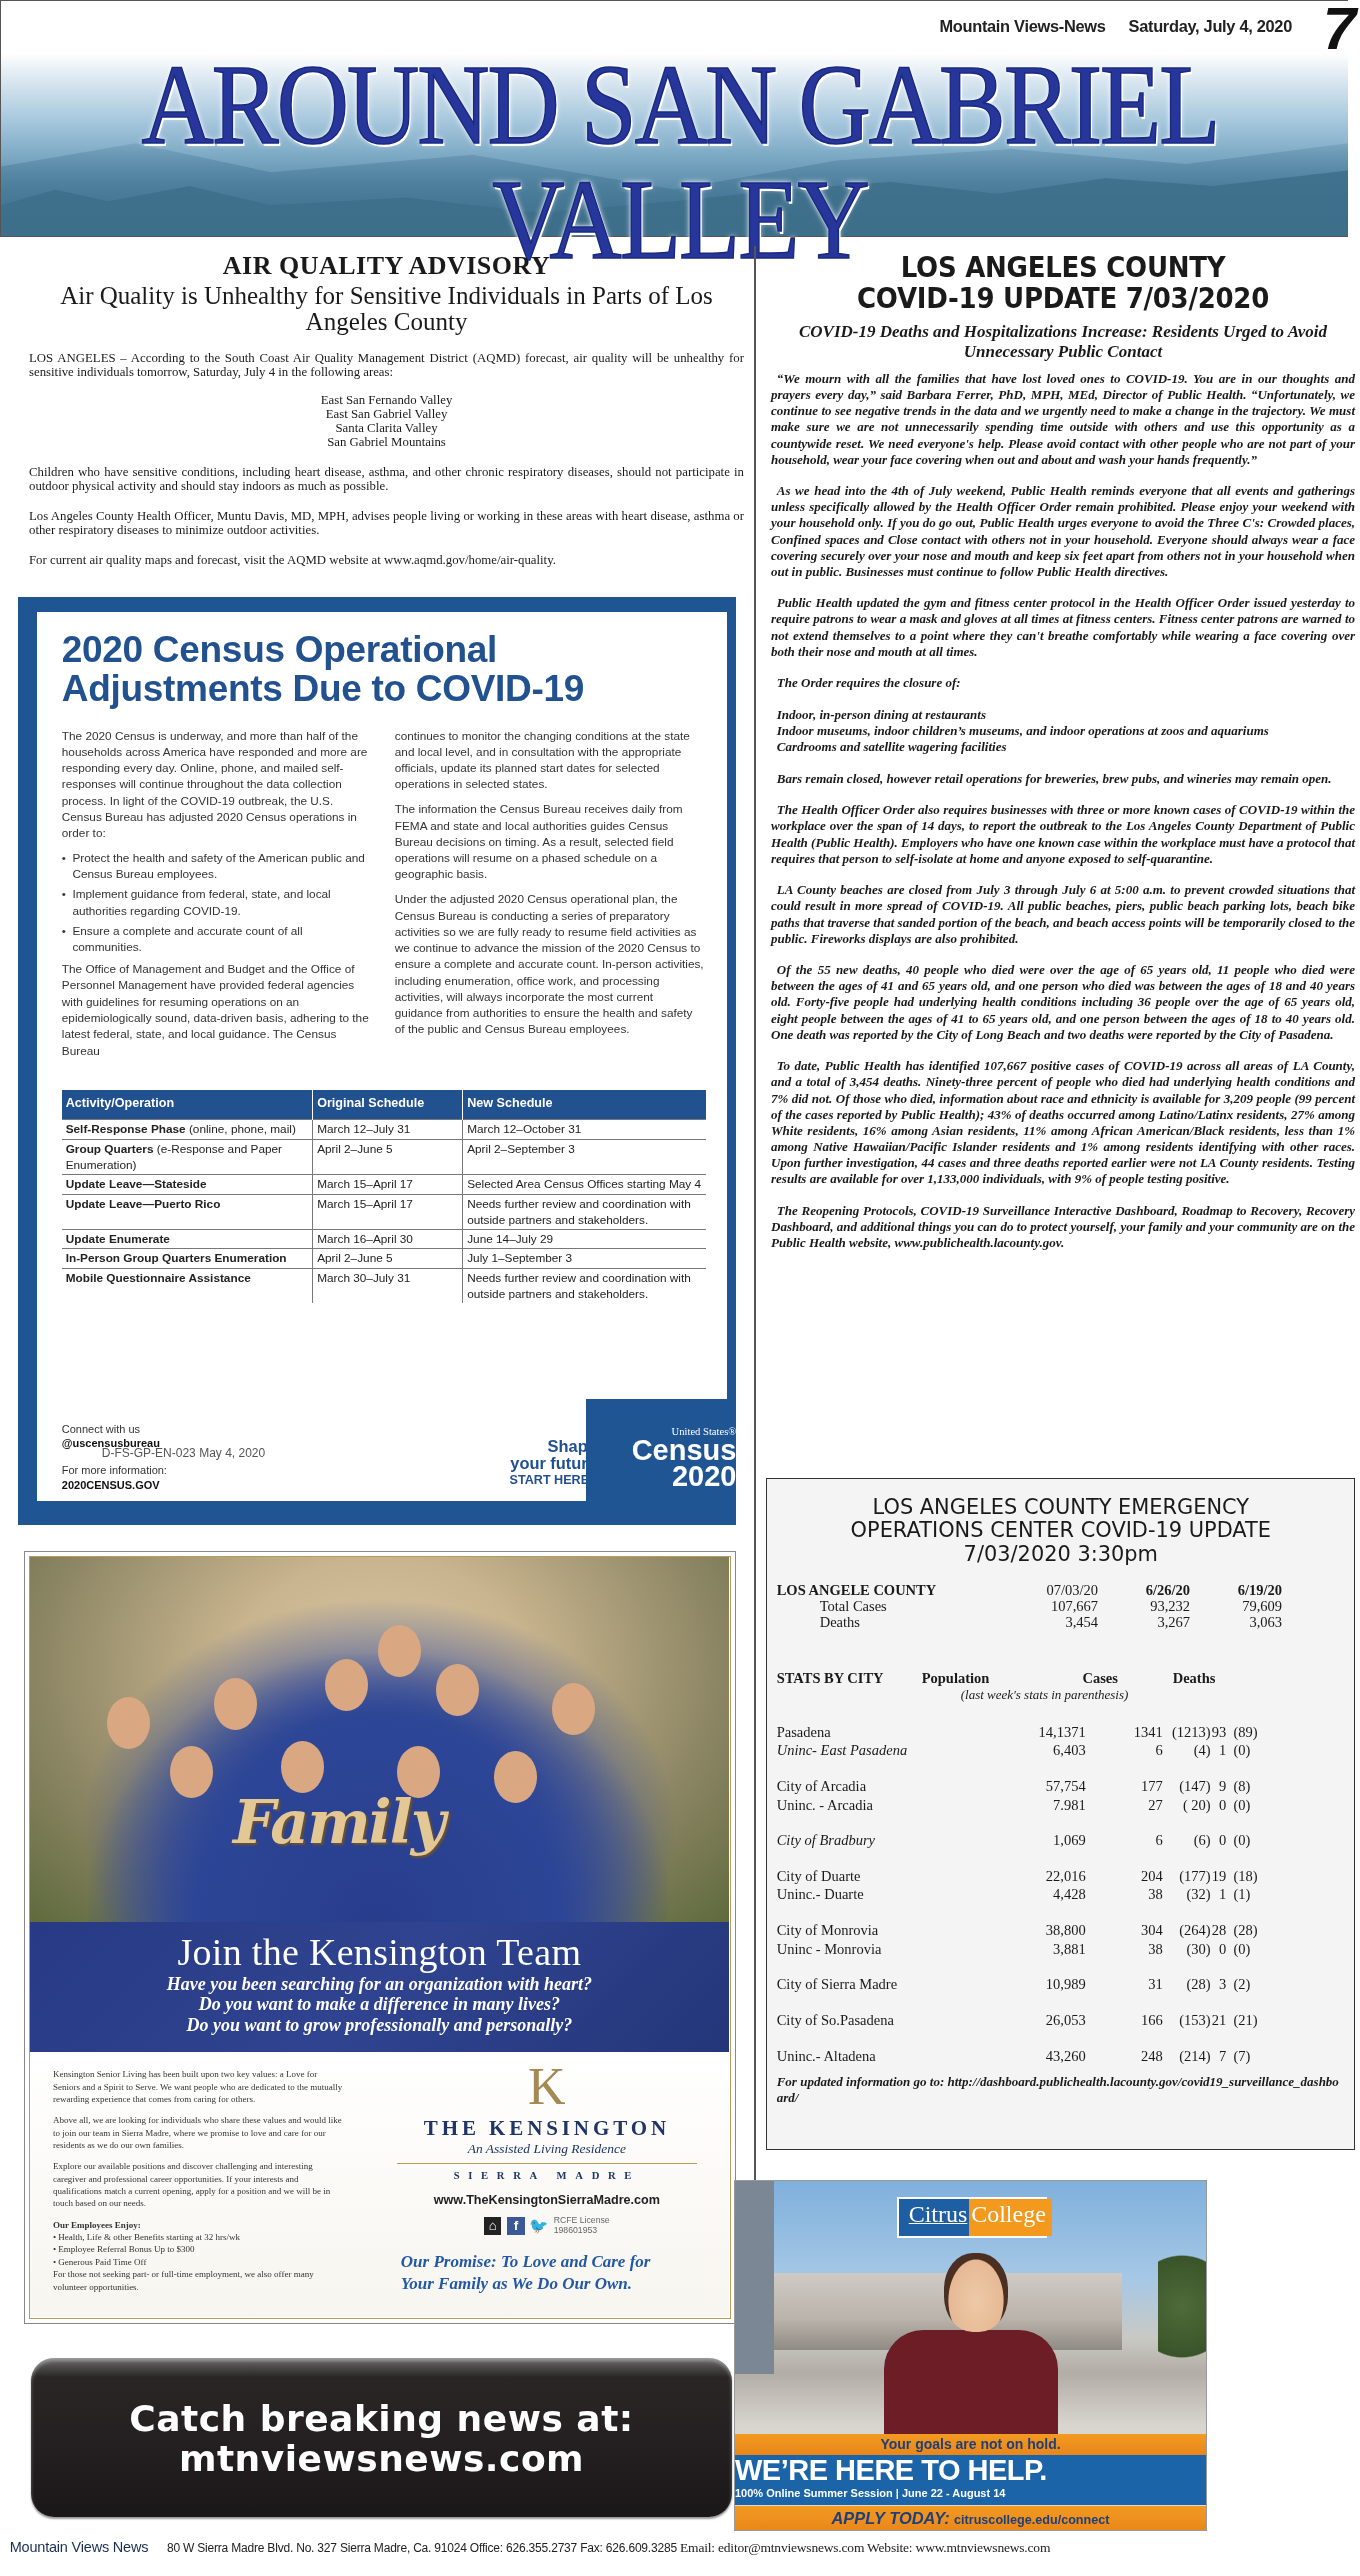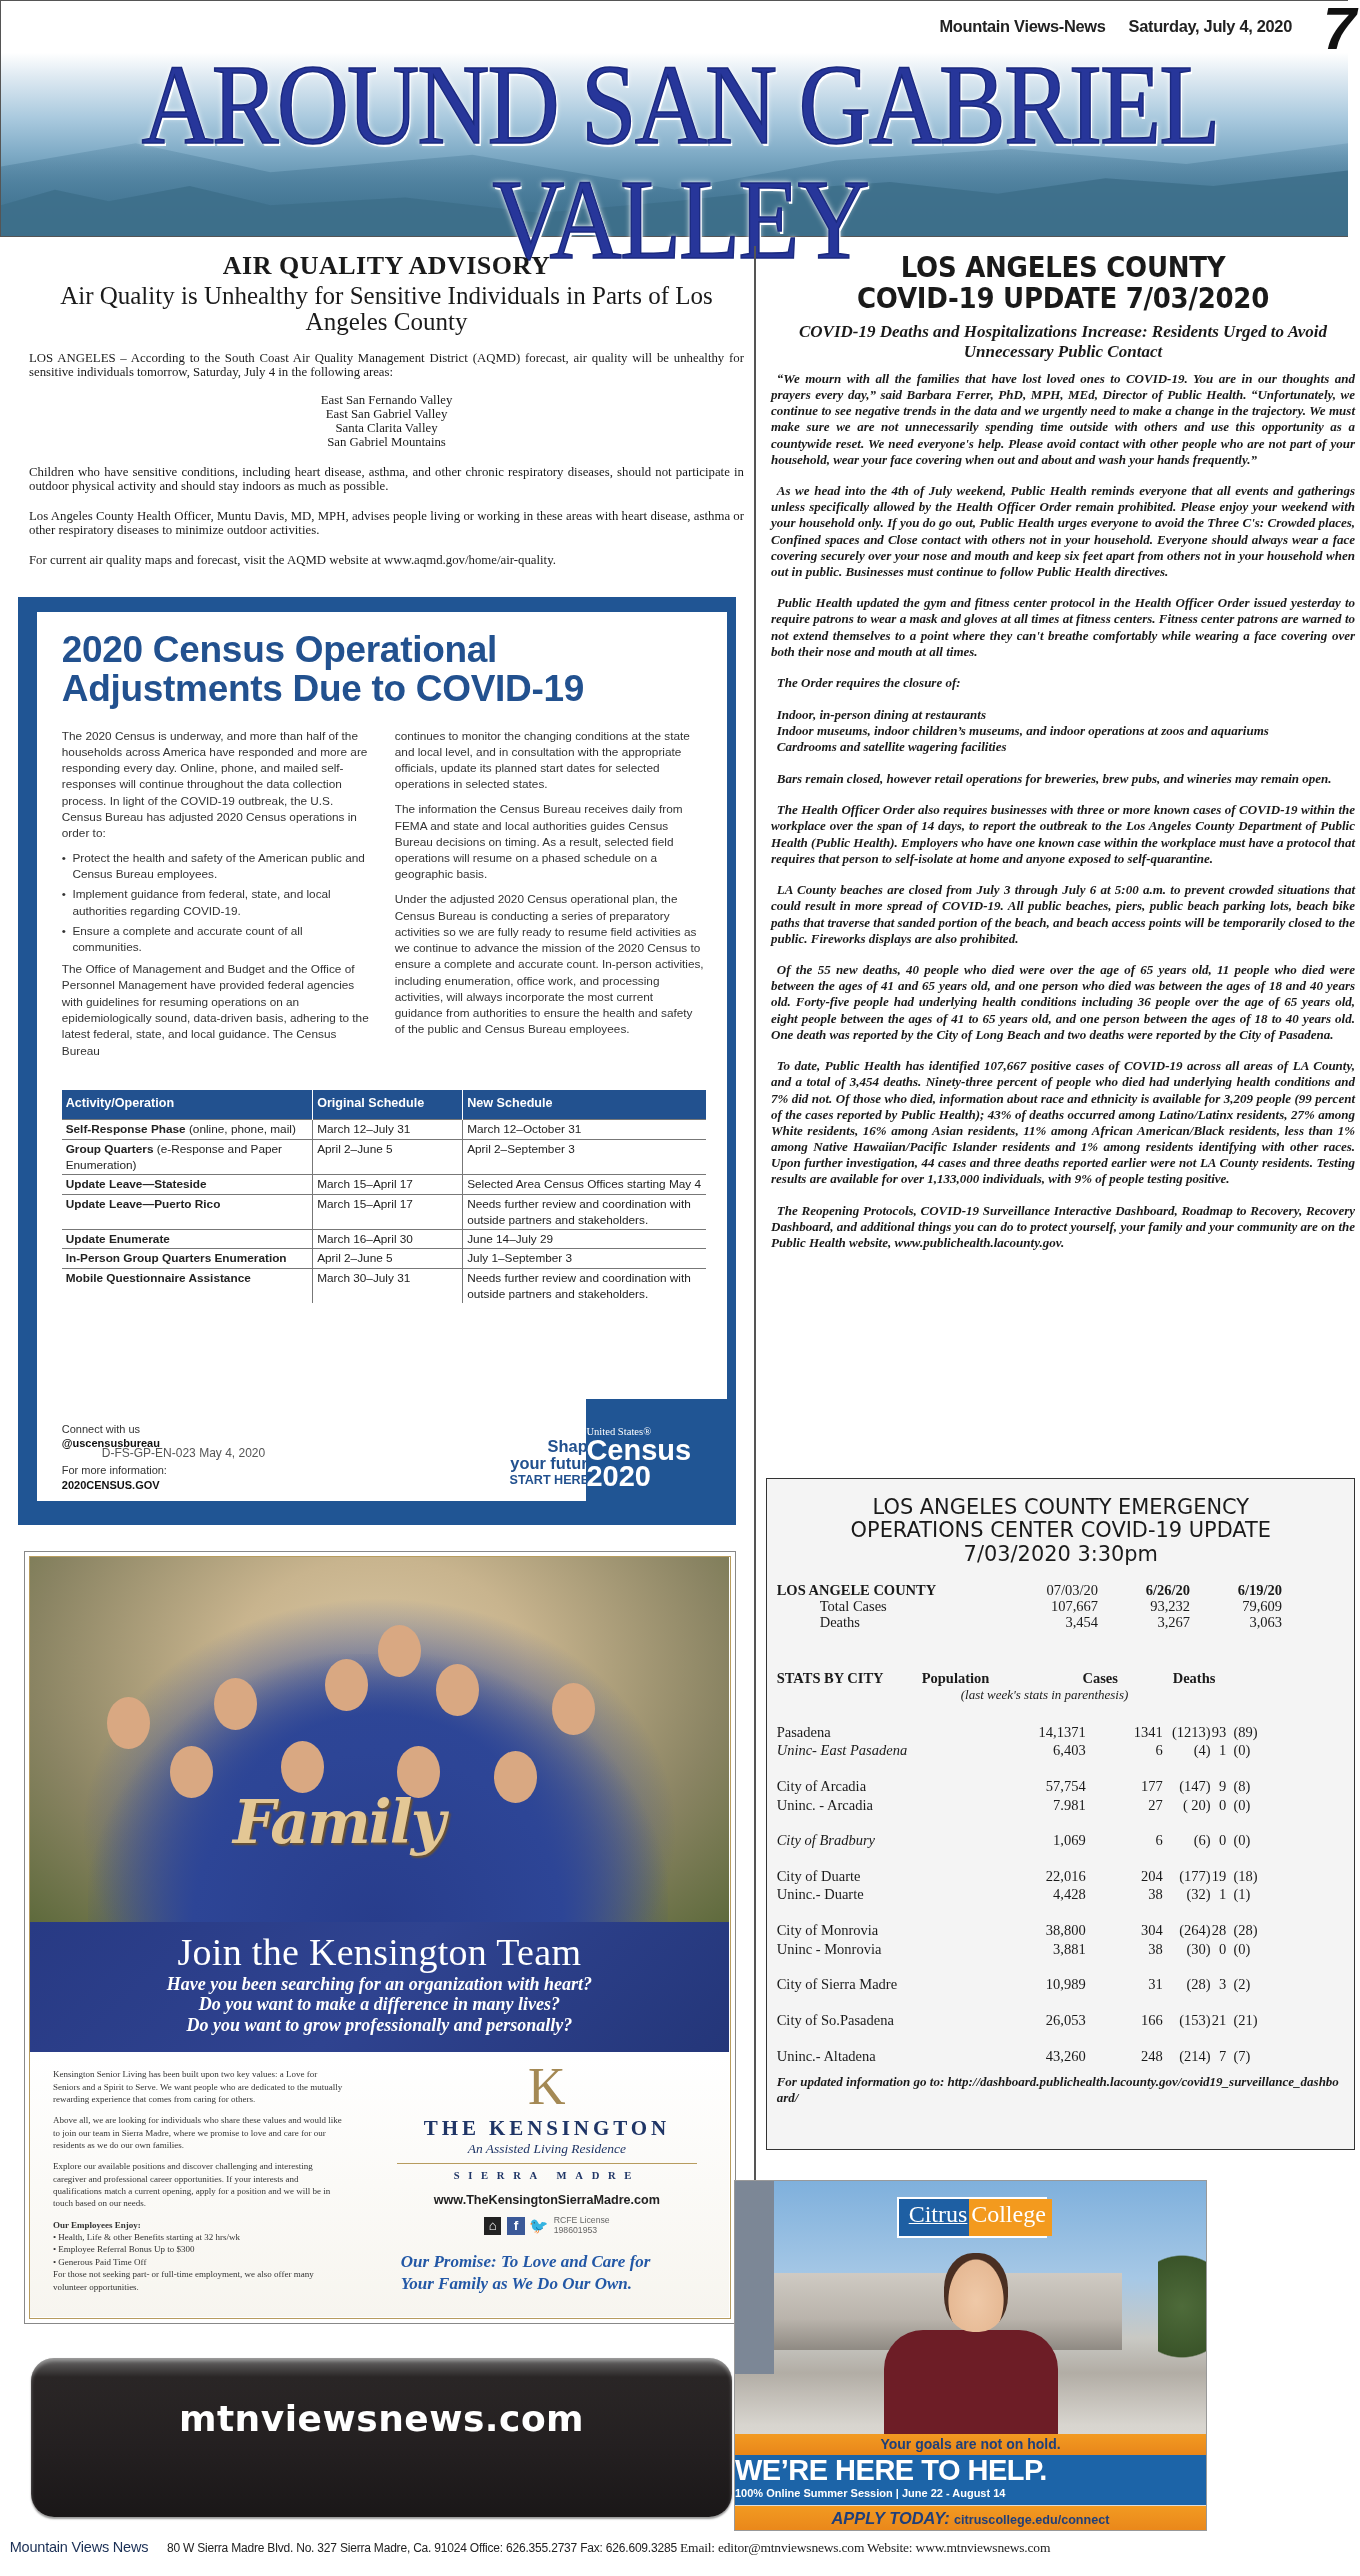--- a/index.html
+++ b/index.html
@@ -40,21 +40,21 @@
   #census th { background: #22518f; color: #fff; text-align: left; font-weight: bold; padding: 5.8px 3.9px 6.8px 3.9px; border-left: 1px solid #fff; font-size: 12.6px; }
   #census th:first-child { border-left: none; }
   #census td { padding: 1px 3.9px; vertical-align: top; border-top: 1.4px solid #777; border-left: 1px solid #777; }
   #census td:first-child { border-left: none; }
   #census td b { font-weight: bold; }
   #census .connect { position:absolute; left: 25px; top: 810px; font-family: "Liberation Sans", sans-serif; font-size: 11px; color: #333; line-height: 1.35; }
   #census .connect b { color: #111; }
   #census .docid { position:absolute; left: 25px; top: 834px; font-family: "Liberation Sans", sans-serif; font-size: 12px; color: #555; padding-left: 40px; }
   #census .shape { position:absolute; left: 454px; top: 826px; width: 106px; text-align: right; font-family: "Liberation Sans", sans-serif; font-weight: bold; color: #22518f; font-size: 16.4px; line-height: 1.05; }
   #census .shape .start { font-size: 12.6px; display:block; margin-top: 1.9px; }
-  #census .logo { position:absolute; left: 568px; top: 802px; width: 150px; height: 126px; background:#205594; color:#fff; text-align: left; font-family: "Liberation Sans", sans-serif; }
+  #census .logo { position:absolute; left: 568px; top: 802px; width: 150px; height: 126px; background:#205594; color:#fff; text-align: right; font-family: "Liberation Sans", sans-serif; }
   #census .logo .us { font-family: "Liberation Serif", serif; font-size: 10.6px; margin-top: 27px; }
   #census .logo .cs { font-weight: bold; font-size: 29px; line-height: .9; }
 
   
   #kens { left: 24px; top: 1551px; width: 712px; height: 773px; border: 1px solid #888; background: #fff; }
   #kens .frame { position:absolute; left: 3.9px; top: 3.9px; width: 702px; height: 763px; border: 1.9px solid #b79c5e; }
   #kens .photo { position:absolute; left: 0; top: 0; width: 699px; height: 365px;
     background: radial-gradient(ellipse at 50% 75%, #2a3f8e 0%, #2e4797 30%, rgba(60,80,160,.0) 60%),
                 radial-gradient(ellipse at 50% 30%, #d9c6a2 0%, #c8b48e 30%, #8a8463 70%, #5e6a3c 100%); }
   #kens .people { position:absolute; left: 58px; top: 97px; width: 580px; height: 269px; background: radial-gradient(ellipse at 50% 100%, #283d8c 0%, #2d4596 45%, rgba(45,69,150,0) 72%); }
@@ -314,20 +314,21 @@
           <div>Our Promise: To Love and Care for</div>
           <div>Your Family as We Do Our Own.</div>
         </div>
       </div>
     </div>
   </div>
 </div>
 
 <div id="breaking" class="abs">
   <div class="btn">
+    <div>Catch breaking news at:</div>
     <div>mtnviewsnews.com</div>
   </div>
 </div>
 
 <div id="covid" class="abs">
   <h1>
     <div>LOS ANGELES COUNTY</div>
     <div>COVID-19 UPDATE  7/03/2020</div>
   </h1>
   <h2>COVID-19 Deaths and Hospitalizations Increase: Residents Urged to Avoid Unnecessary Public Contact</h2>

